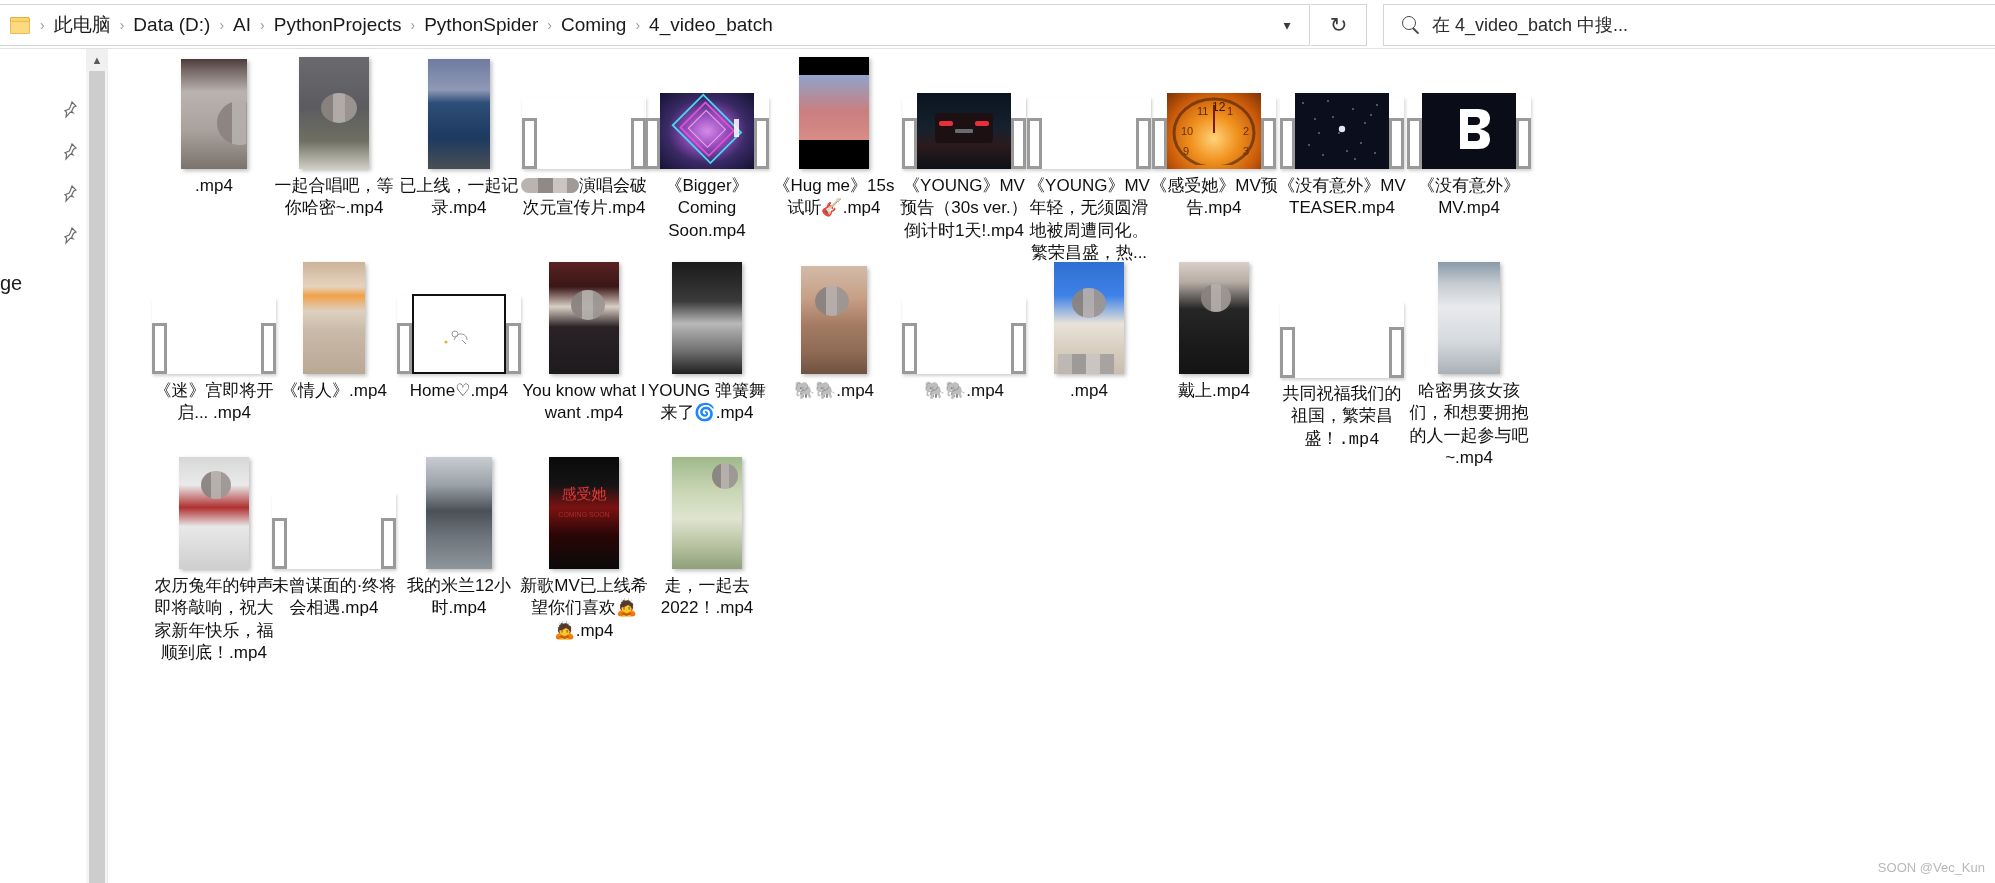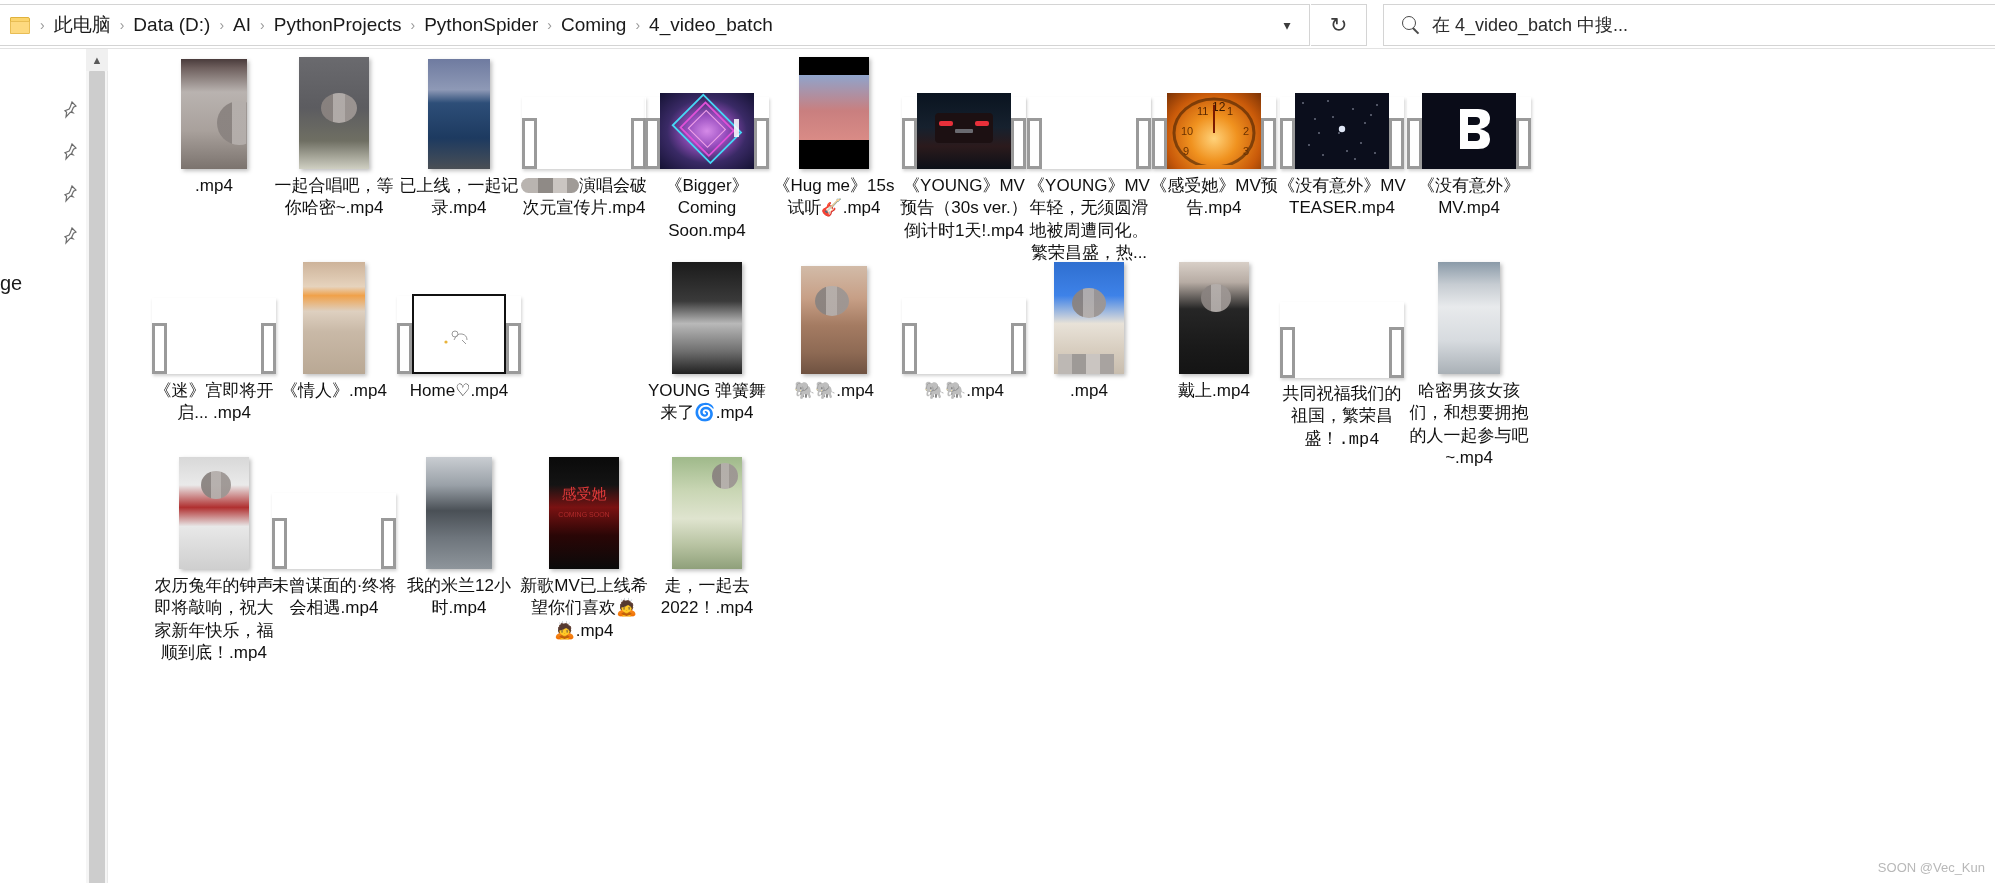--- a/index.html
+++ b/index.html
@@ -613,20 +613,28 @@
               <i></i>
               <i></i>
               <i></i>
               <i></i>
               <i></i>
             </div>
           </div>
         </div>
         <div class="label">Home♡.mp4</div>
       </div>
+      <div class="tile" style="left: 410px; top: 0px;">
+        <div class="thumb-wrap">
+          <div class="thumb-portrait" style="width: 70px; height: 112px; background: linear-gradient(rgb(90, 34, 34) 0%, rgb(58, 22, 22) 22%, rgb(217, 207, 198) 40%, rgb(42, 34, 38) 58%, rgb(29, 26, 30) 100%);">
+            <div class="censor" style="left: 22px; top: 28px; width: 34px; height: 30px;"></div>
+          </div>
+        </div>
+        <div class="label">You know what I want .mp4</div>
+      </div>
       <div class="tile" style="left: 533px; top: 0px;">
         <div class="thumb-wrap">
           <div class="thumb-portrait" style="width: 70px; height: 112px; background: linear-gradient(rgb(27, 27, 27) 0%, rgb(58, 58, 58) 35%, rgb(185, 185, 185) 55%, rgb(110, 110, 110) 80%, rgb(32, 32, 32) 100%);"></div>
         </div>
         <div class="label">YOUNG 弹簧舞来了🌀.mp4</div>
       </div>
       <div class="tile" style="left: 660px; top: 0px;">
         <div class="thumb-wrap">
           <div class="thumb-portrait" style="width: 66px; height: 108px; background: linear-gradient(rgb(210, 187, 168) 0%, rgb(199, 159, 134) 30%, rgb(164, 123, 98) 55%, rgb(142, 106, 84) 80%, rgb(111, 82, 65) 100%);">
             <div class="censor" style="left: 14px; top: 20px; width: 34px; height: 30px;"></div>

